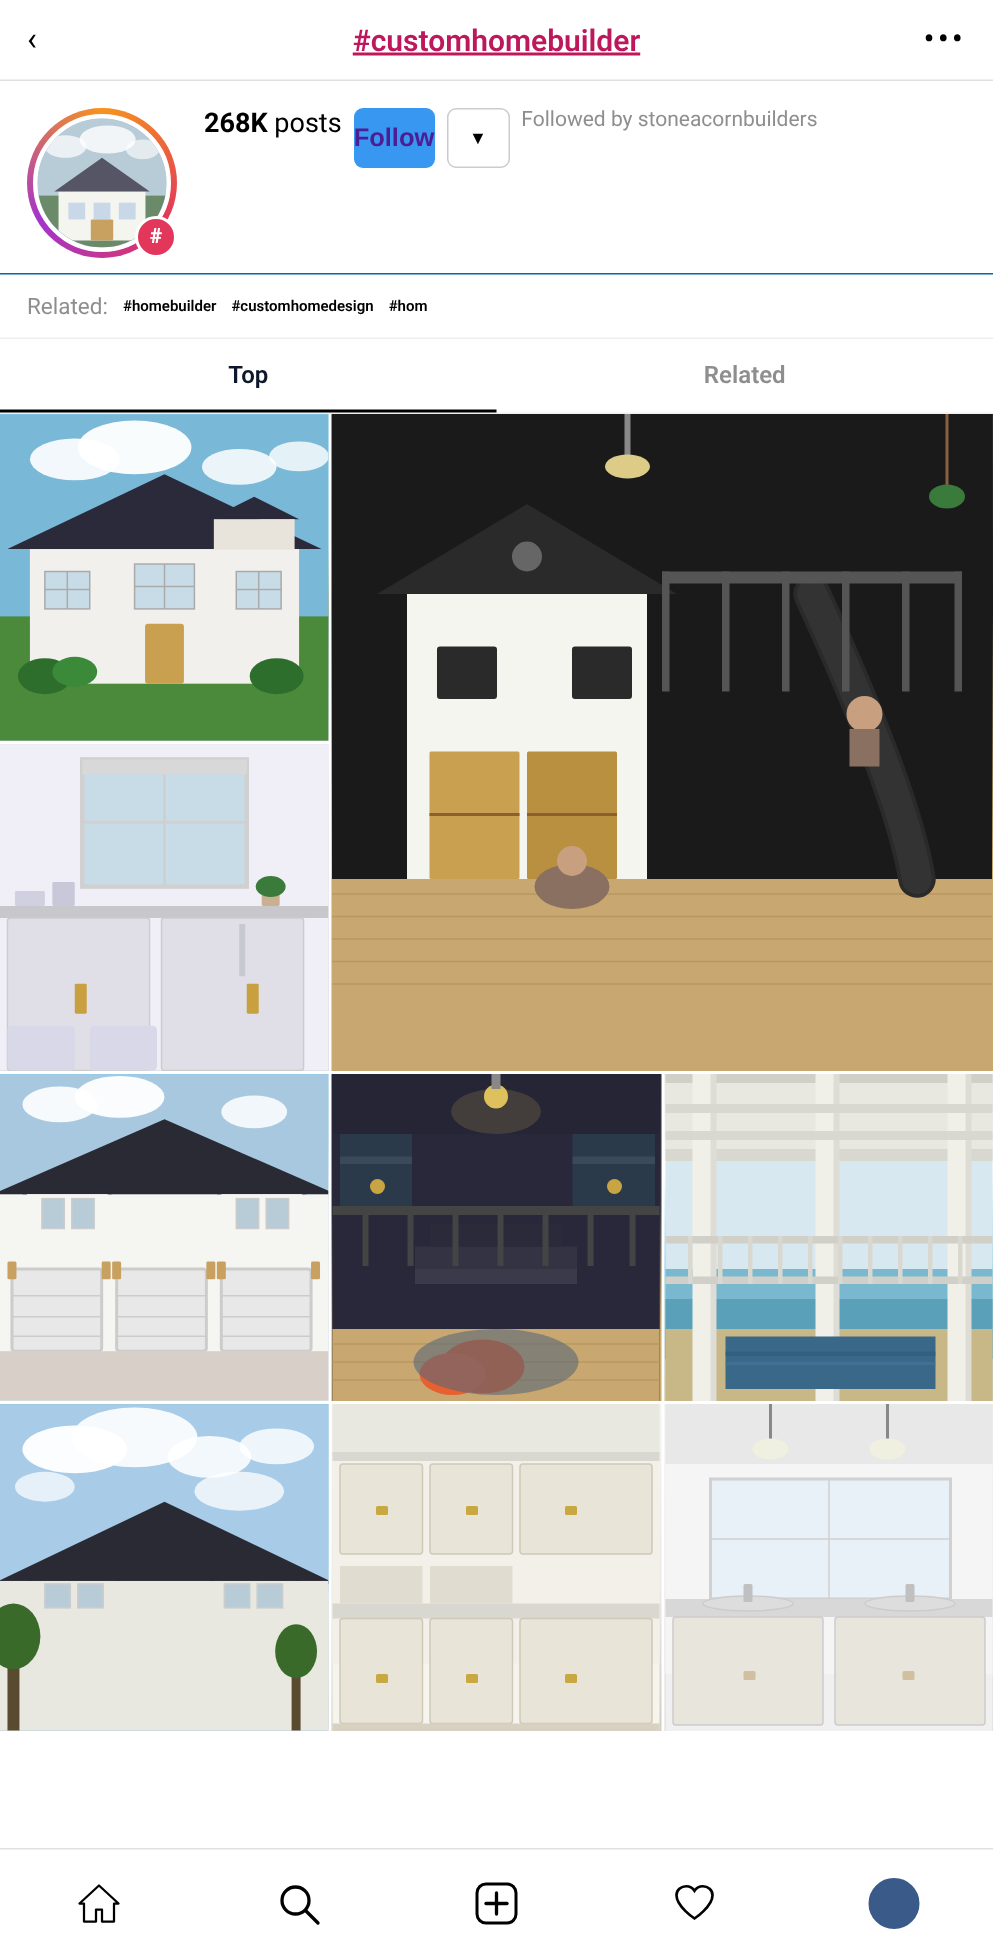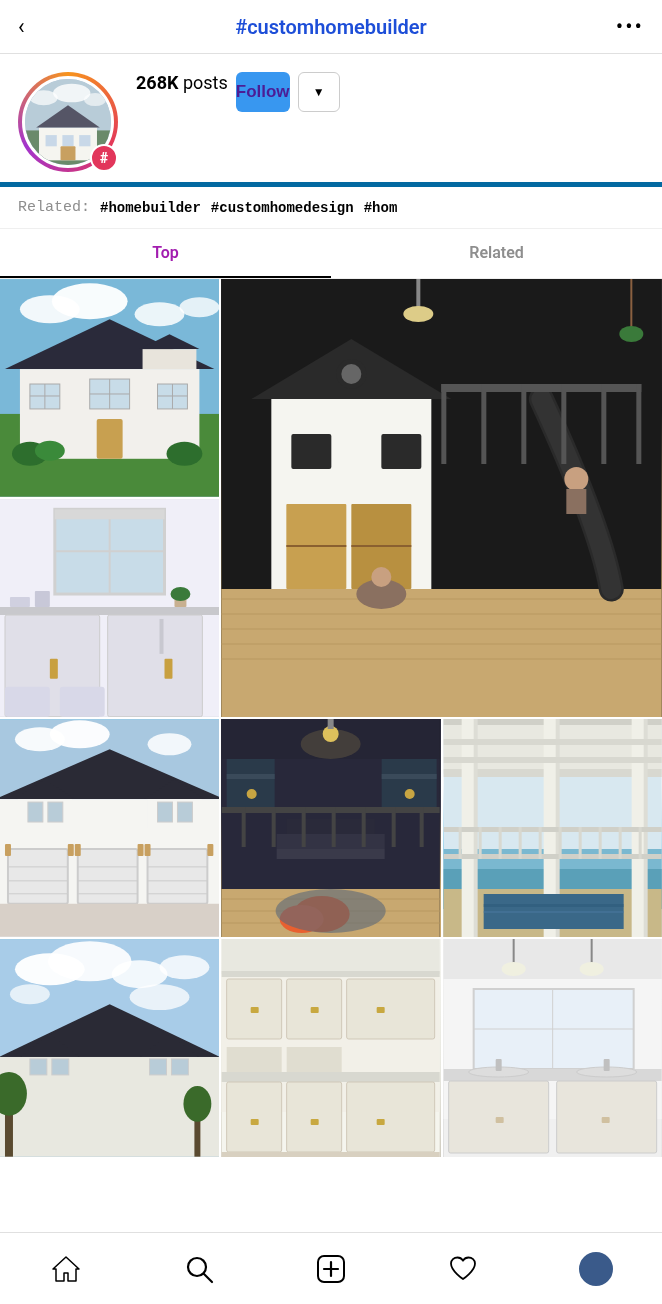--- a/index.html
+++ b/index.html
@@ -23,21 +23,22 @@
     }
     .header-back {
       font-size: 22px;
       color: #000;
       cursor: pointer;
       width: 32px;
     }
     .header-title {
       font-size: 20px;
       font-weight: 600;
-      color: #1d4ed8;
+      color: #be185d;
+      text-decoration: underline;
     }
     .header-more {
       font-size: 22px;
       color: #000;
       cursor: pointer;
       width: 32px;
       text-align: right;
       letter-spacing: 2px;
     }
 
@@ -135,41 +136,40 @@
       color: #000;
     }
     .followed-by {
       font-size: 14px;
       color: #8e8e8e;
     }
 
     
     .related-section {
       padding: 12px 18px;
-      border-top: 5px solid #0369a1;
+      border-top: 1px solid #0369a1;
       border-bottom: 1px solid #efefef;
       display: flex;
       align-items: center;
       gap: 10px;
       overflow: hidden;
-      font-family: Liberation Mono, monospace;
     }
     .related-label {
       font-size: 15px;
       color: #8e8e8e;
       font-weight: 400;
       flex-shrink: 0;
     }
     .related-tags {
       display: flex;
       gap: 10px;
       overflow: hidden;
     }
     .related-tag {
-      font-size: 14px;
+      font-size: 10px;
       color: #000;
       font-weight: 600;
       white-space: nowrap;
       cursor: pointer;
     }
 
     
     .tabs {
       display: flex;
       border-bottom: 1px solid #efefef;
@@ -177,21 +177,21 @@
     .tab {
       flex: 1;
       text-align: center;
       padding: 14px 0;
       font-size: 16px;
       font-weight: 600;
       cursor: pointer;
       color: #8e8e8e;
     }
     .tab.active {
-      color: #a21caf;
+      color: #0f172a;
       border-bottom: 2px solid #000;
     }
 
     
     .grid-section {
       display: grid;
       grid-template-columns: 1fr 1fr 1fr;
       grid-template-rows: auto;
       gap: 2px;
     }
@@ -353,20 +353,21 @@
     <div class="avatar-badge">#</div>
   </div>
   <div class="profile-info">
     <div class="post-count">
       <strong>268K</strong> <span>posts</span>
     </div>
     <div class="follow-row">
       <button class="follow-btn">Follow</button>
       <div class="dropdown-btn">▼</div>
     </div>
+    <div class="followed-by">Followed by stoneacornbuilders</div>
   </div>
 </div>
 
 <div class="related-section">
   <span class="related-label">Related:</span>
   <div class="related-tags">
     <span class="related-tag">#homebuilder</span>
     <span class="related-tag">#customhomedesign</span>
     <span class="related-tag">#hom</span>
   </div>

